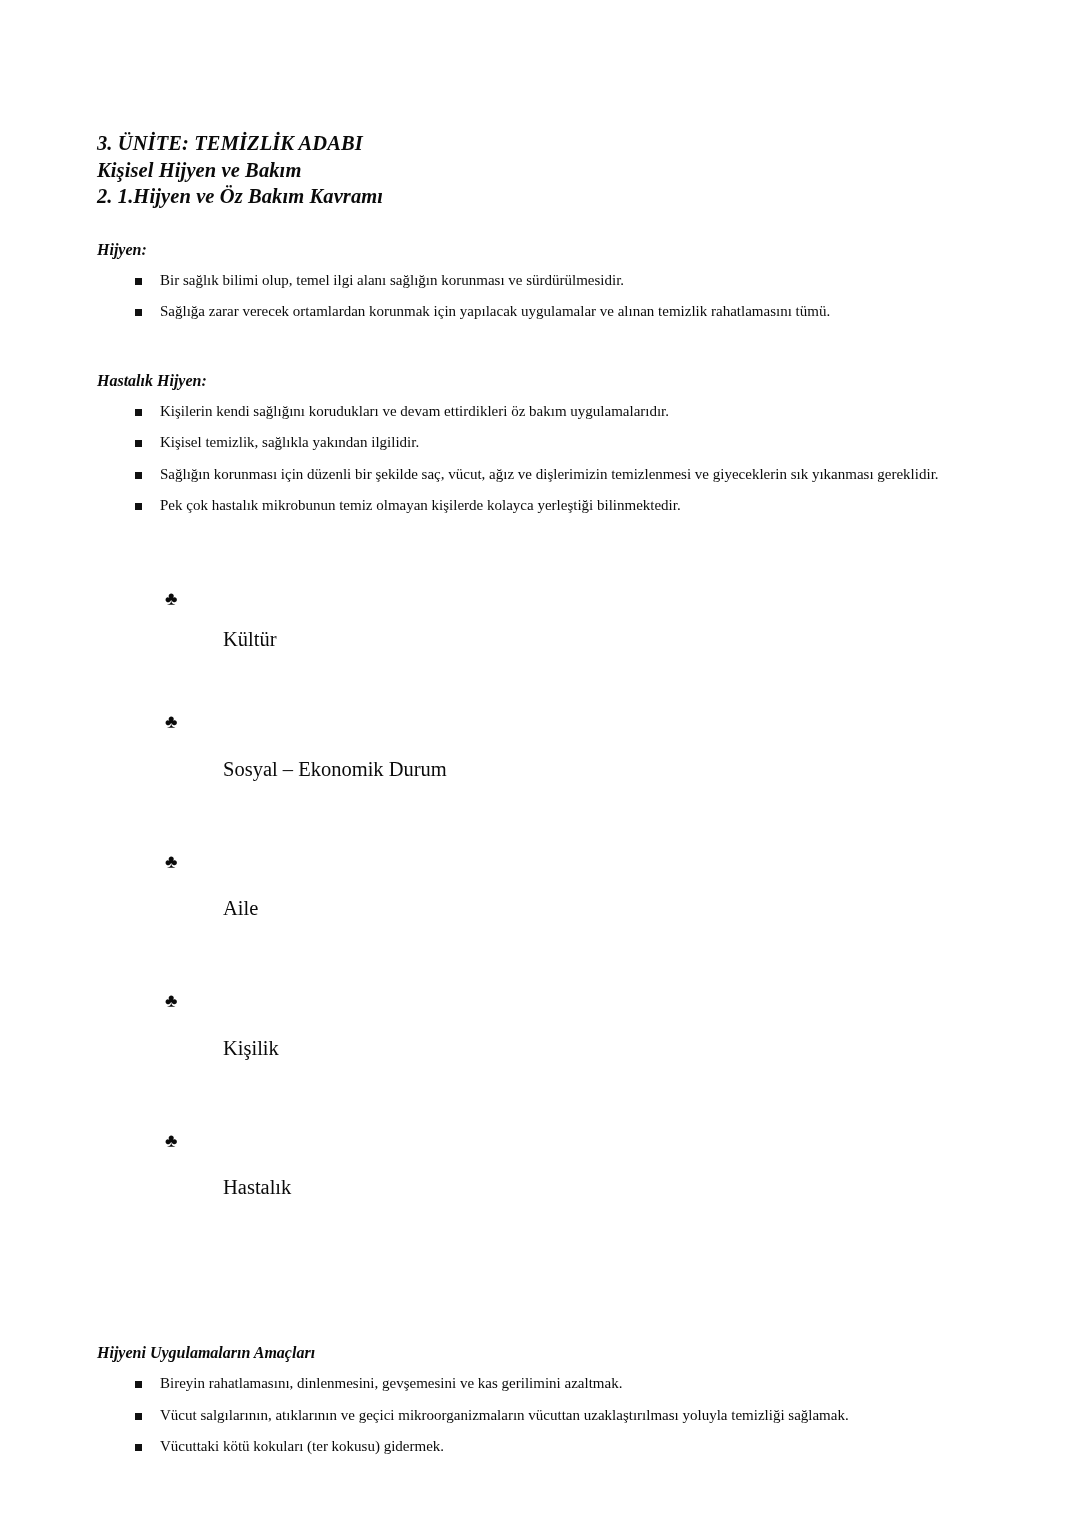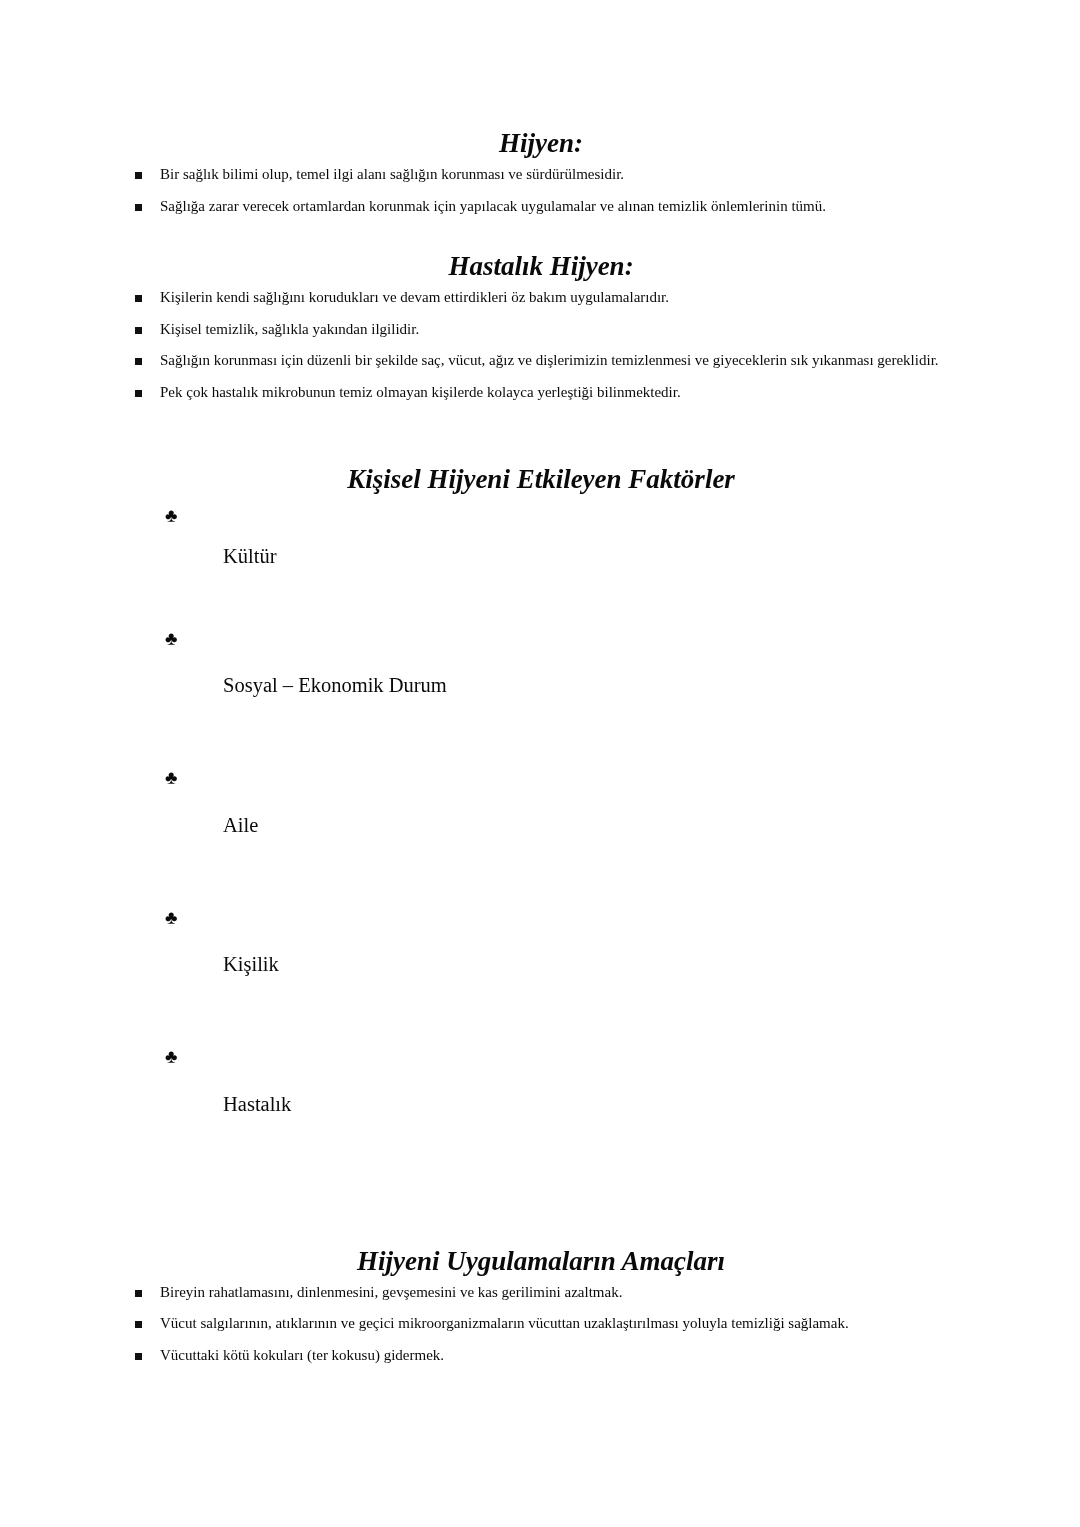--- a/index.html
+++ b/index.html
@@ -44,25 +44,24 @@
     font-size: 20.5px;
     line-height: 26.5px;
     letter-spacing: 0.1px;
     white-space: pre;
   }
 
   
   .section-heading {
     font-weight: bold;
     font-style: italic;
-    font-size: 27px;
+    font-size: 16px;
     line-height: 27px;
-    margin: 0 0 3px 0;
+    margin: 8px 0 3px 0;
     white-space: pre;
-    text-align: center;
   }
 
   
   .sq-list {
     list-style: none;
     margin: 0;
     padding: 0;
   }
   .sq-item {
     position: relative;
@@ -110,40 +109,44 @@
   .gap-md { height: 30px; }
   .gap-lg { height: 56px; }
   .gap-xl { height: 74px; }
 </style>
 </head>
 <body>
 
 <div class="page">
   <div class="content">
 
+    <div class="title-block">
+      <div class="title-line">3. ÜNİTE: TEMİZLİK ADABI</div>
+      <div class="title-line">Kişisel Hijyen ve Bakım</div>
+      <div class="title-line">2. 1.Hijyen ve Öz Bakım Kavramı</div>
+    </div>
 
     <div class="section-heading">Hijyen:</div>
     <ul class="sq-list">
       <li class="sq-item">Bir sağlık bilimi olup, temel ilgi alanı sağlığın korunması ve sürdürülmesidir.</li>
-      <li class="sq-item">Sağlığa zarar verecek ortamlardan korunmak için yapılacak uygulamalar ve alınan temizlik önlemlerinin tümü.</li>
+      <li class="sq-item">Sağlığa zarar verecek ortamlardan korunmak için yapılacak uygulamalar ve alınan temizlik rahatlamasını tümü.</li>
     </ul>
 
     <div class="gap-md"></div>
 
     <div class="section-heading">Hastalık Hijyen:</div>
     <ul class="sq-list">
       <li class="sq-item">Kişilerin kendi sağlığını korudukları ve devam ettirdikleri öz bakım uygulamalarıdır.</li>
       <li class="sq-item">Kişisel temizlik, sağlıkla yakından ilgilidir.</li>
       <li class="sq-item">Sağlığın korunması için düzenli bir şekilde saç, vücut, ağız ve dişlerimizin temizlenmesi ve giyeceklerin sık yıkanması gereklidir.</li>
       <li class="sq-item">Pek çok hastalık mikrobunun temiz olmayan kişilerde kolayca yerleştiği bilinmektedir.</li>
     </ul>
 
     <div class="gap-lg"></div>
 
-    <div class="section-heading">Kişisel Hijyeni Etkileyen Faktörler</div>
     <ul class="club-list">
       <li class="club-item">
         <span class="club-glyph">♣</span><span>Kültür</span>
       </li>
       <li class="club-item">
         <span class="club-glyph">♣</span><span>Sosyal – Ekonomik Durum</span>
       </li>
       <li class="club-item">
         <span class="club-glyph">♣</span><span>Aile</span>
       </li>

